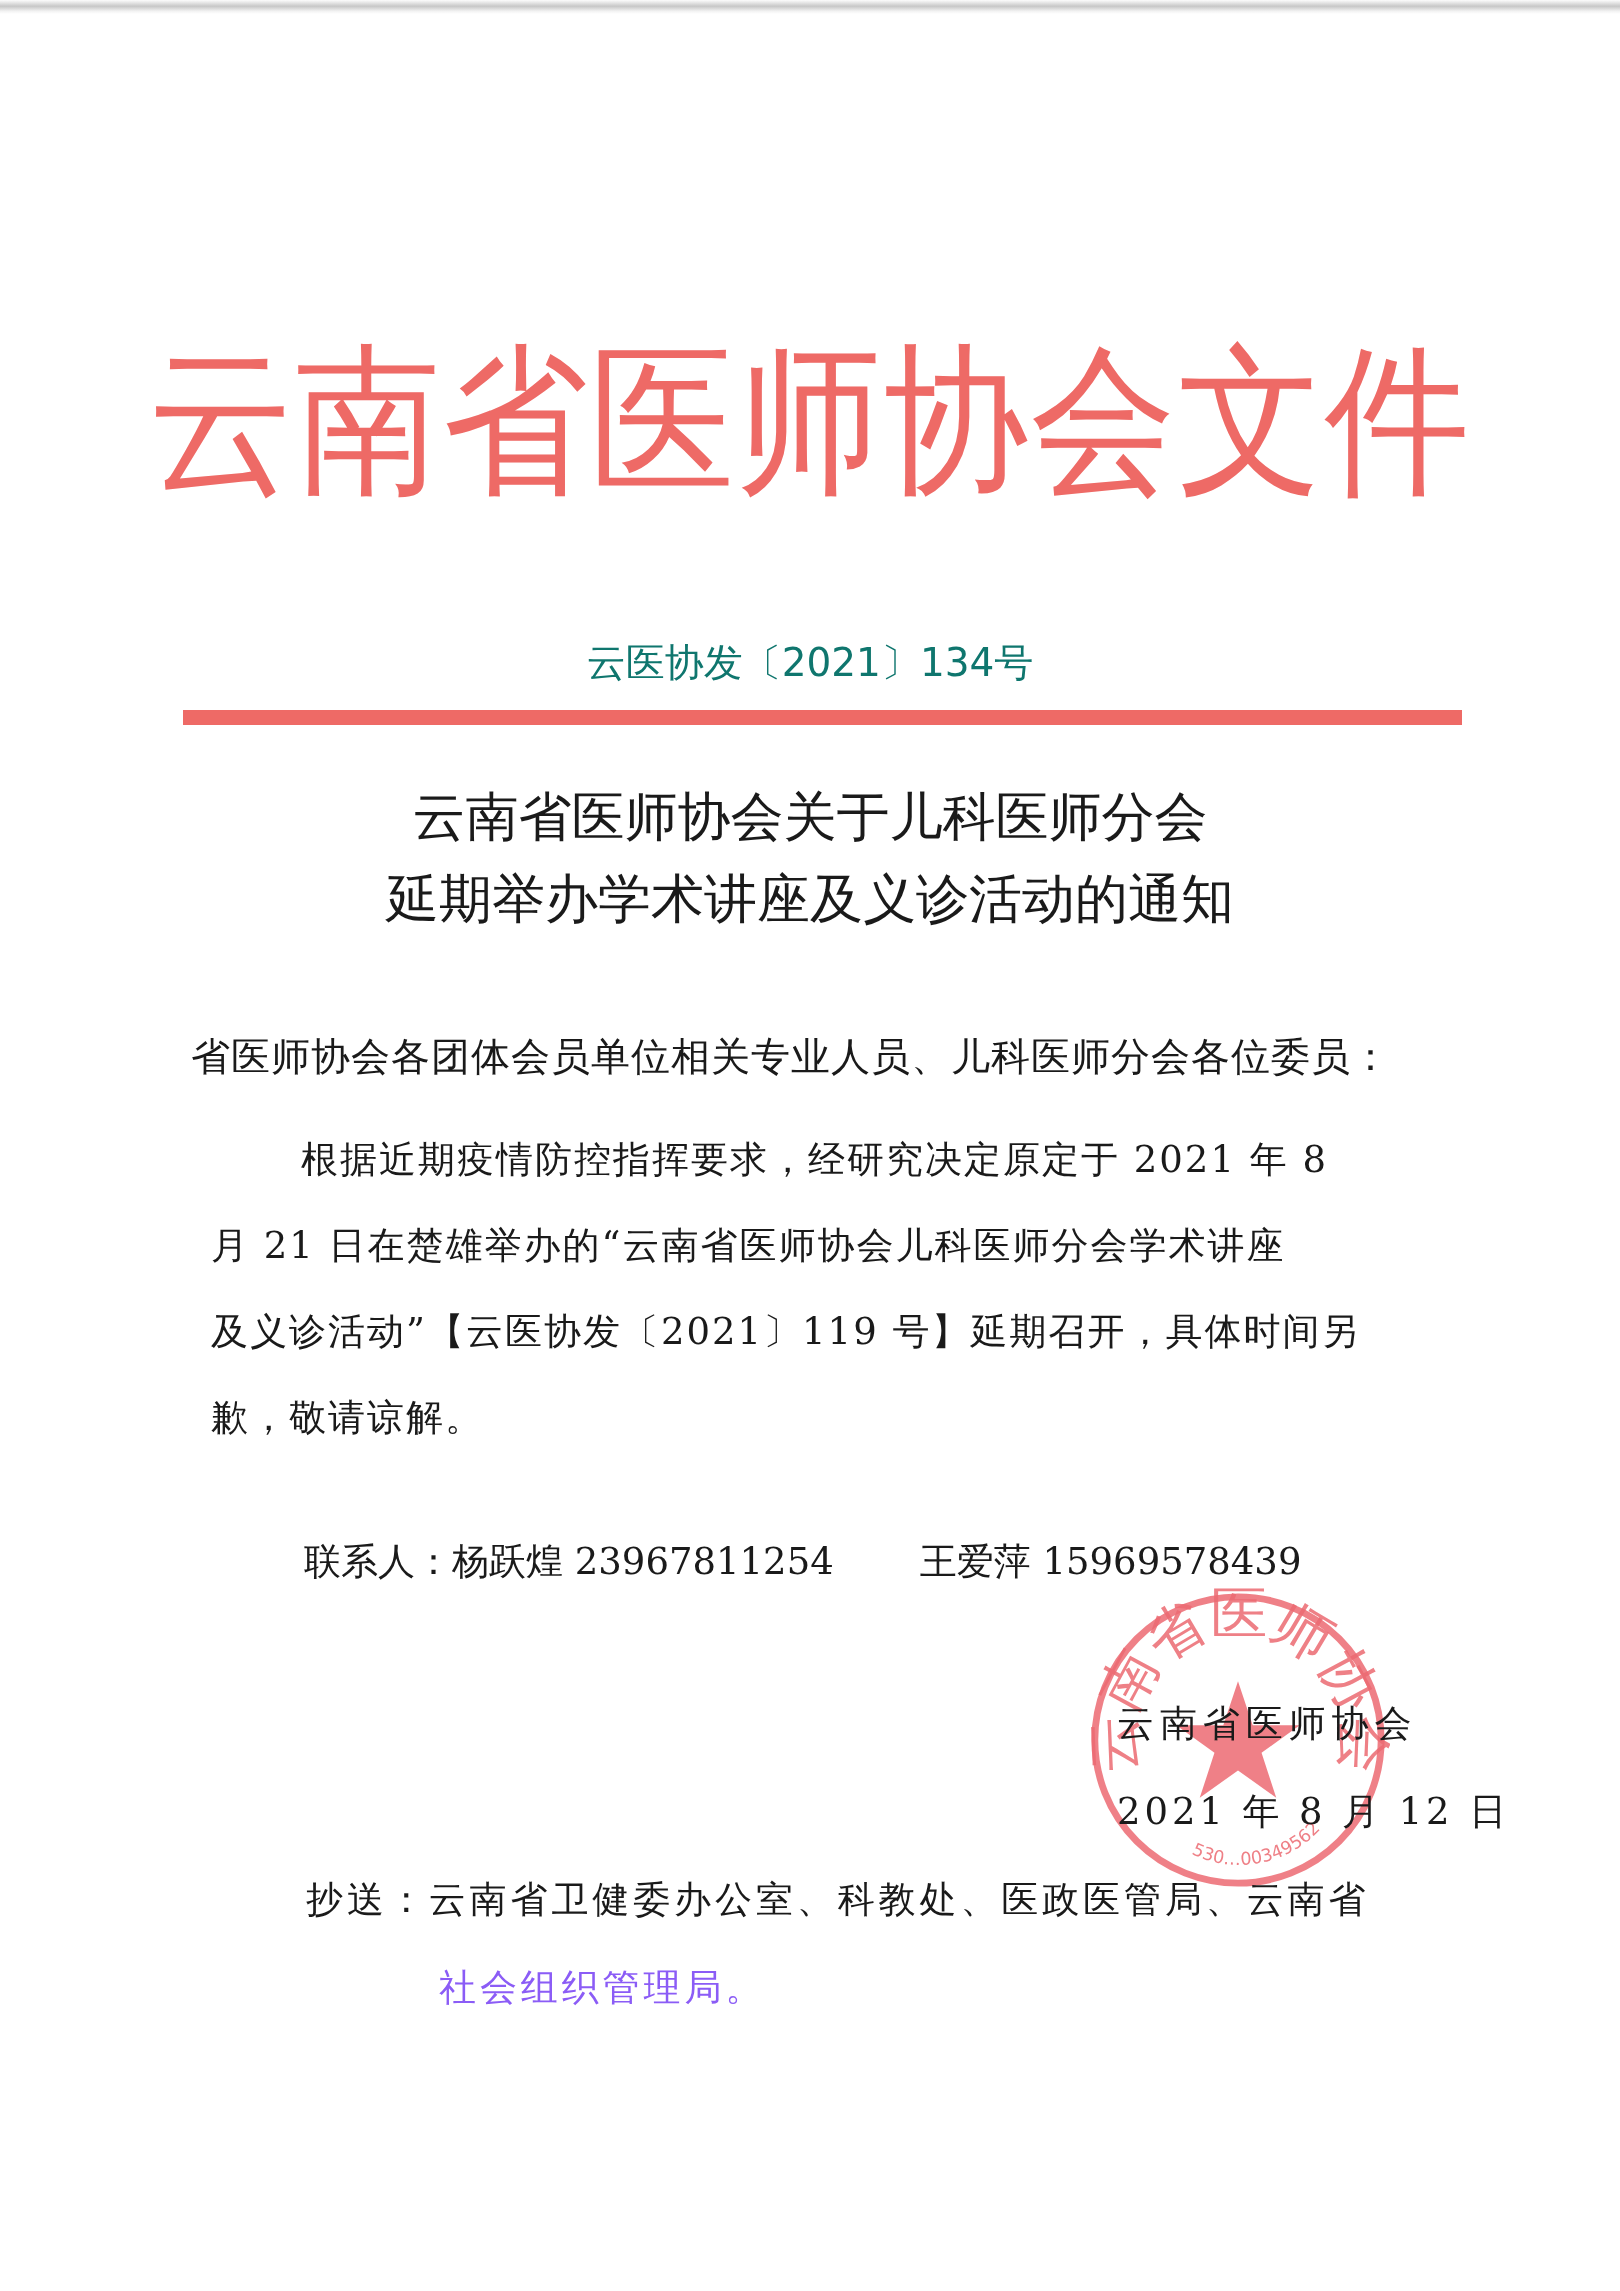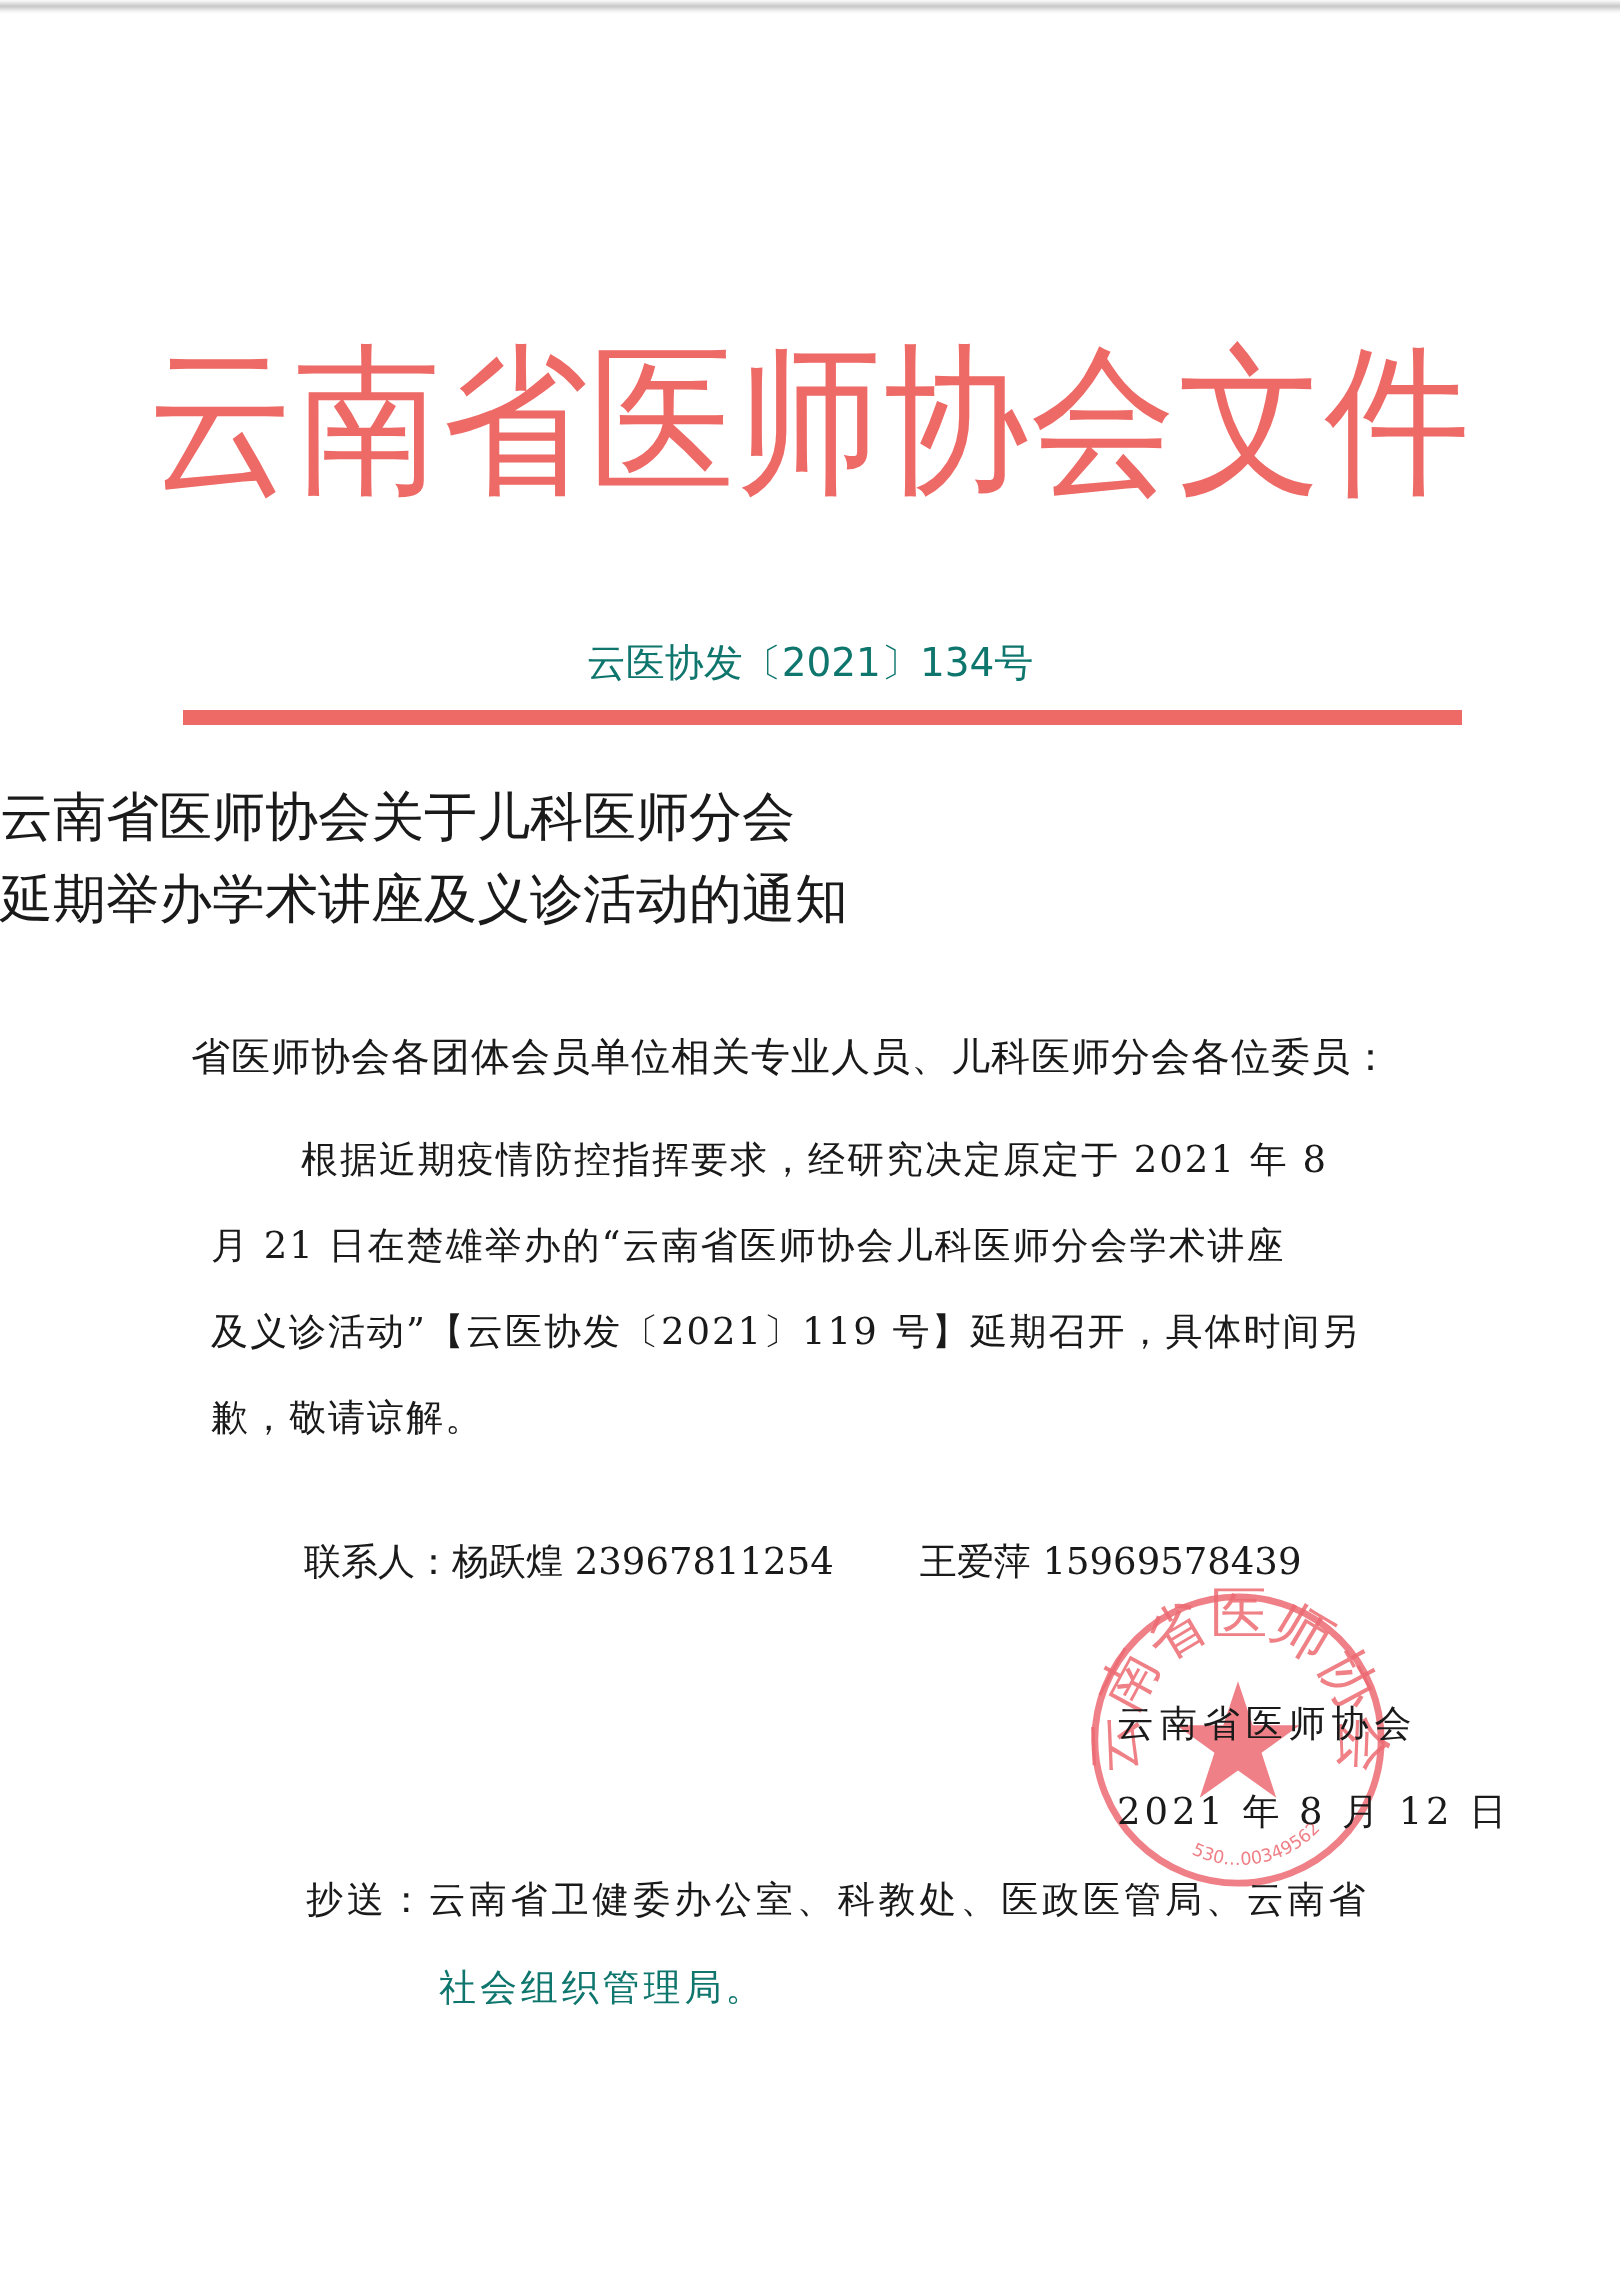--- a/index.html
+++ b/index.html
@@ -1,33 +1,33 @@
 <!DOCTYPE html>
 <html><head>
 <meta charset="utf-8">
 <style>
   html, body { margin: 0; padding: 0; background: #ffffff; }
   body { width: 1620px; height: 2292px; position: relative; overflow: hidden; font-family: "DejaVu Serif", "Liberation Serif", serif; color: #1a1a1a; }
   .scan-edge { position: absolute; left: 0; top: 0; width: 1620px; height: 13.7px; background: linear-gradient(to bottom, #fafafa 0%, #9a9a9a 45%, #e8e8e8 80%, #ffffff 100%); opacity: 0.55; }
   .masthead { position: absolute; left: 0; width: 1620px; top: 333px; text-align: center; color: #ee6a66; font-family: "DejaVu Serif", "Liberation Serif", serif; font-size: 145px; letter-spacing: 2px; line-height: 157px; transform: scaleY(1.12); transform-origin: top center; font-weight: normal; }
   .doc-number { position: absolute; left: 0; width: 1620px; top: 635px; text-align: center; font-family: "DejaVu Sans", "Liberation Sans", sans-serif; font-size: 39px; line-height: 55px; color: #0f766e; }
   .red-rule { position: absolute; left: 183px; top: 710px; width: 1279px; height: 14.7px; background: #ee6a66; }
-  .title { position: absolute; left: 0; width: 1620px; top: 776px; font-family: "DejaVu Sans", "Liberation Sans", sans-serif; font-size: 53px; line-height: 82px; color: #1a1a1a; }
+  .title { position: absolute; left: 0; width: 1620px; top: 776px; text-align: center; font-family: "DejaVu Sans", "Liberation Sans", sans-serif; font-size: 53px; line-height: 82px; color: #1a1a1a; }
   .title div { white-space: nowrap; }
   .salutation { position: absolute; left: 191px; top: 1029px; font-family: "DejaVu Sans", "Liberation Sans", sans-serif; font-size: 39px; line-height: 55px; letter-spacing: 1px; white-space: nowrap; color: #1a1a1a; }
   .body-text { position: absolute; left: 211px; width: 1245px; top: 1117px; font-size: 37px; line-height: 86px; color: #1a1a1a; }
   .body-line { white-space: nowrap; letter-spacing: 2px; }
   .indent { padding-left: 90px; }
   .contact { position: absolute; left: 304px; top: 1534px; font-size: 37px; line-height: 55px; white-space: nowrap; color: #1a1a1a; }
   .contact .gap { display: inline-block; width: 86px; }
   .stamp { position: absolute; left: 1086px; top: 1588px; width: 304px; height: 304px; }
   .sign-org { position: absolute; left: 1117px; top: 1696px; font-size: 37px; line-height: 55px; letter-spacing: 5.9px; white-space: nowrap; color: #1a1a1a; }
   .sign-date { position: absolute; left: 1117px; top: 1784px; font-size: 37px; line-height: 55px; letter-spacing: 3.9px; white-space: nowrap; color: #1a1a1a; }
   .cc-line1 { position: absolute; left: 306px; top: 1872px; font-size: 37px; line-height: 55px; letter-spacing: 3.9px; white-space: nowrap; color: #1a1a1a; font-family: Liberation Serif, serif; }
-  .cc-line2 { position: absolute; left: 439px; top: 1960px; font-size: 37px; line-height: 55px; letter-spacing: 3.9px; white-space: nowrap; color: #0f766e; }
+  .cc-line2 { position: absolute; left: 439px; top: 1960px; font-size: 37px; line-height: 55px; letter-spacing: 3.9px; white-space: nowrap; color: #8b5cf6; }
 </style>
 </head>
 <body>
 
 <div class="scan-edge"></div>
 
 <div class="masthead">云南省医师协会文件</div>
 
 <div class="doc-number">云医协发〔2021〕134号</div>
 

